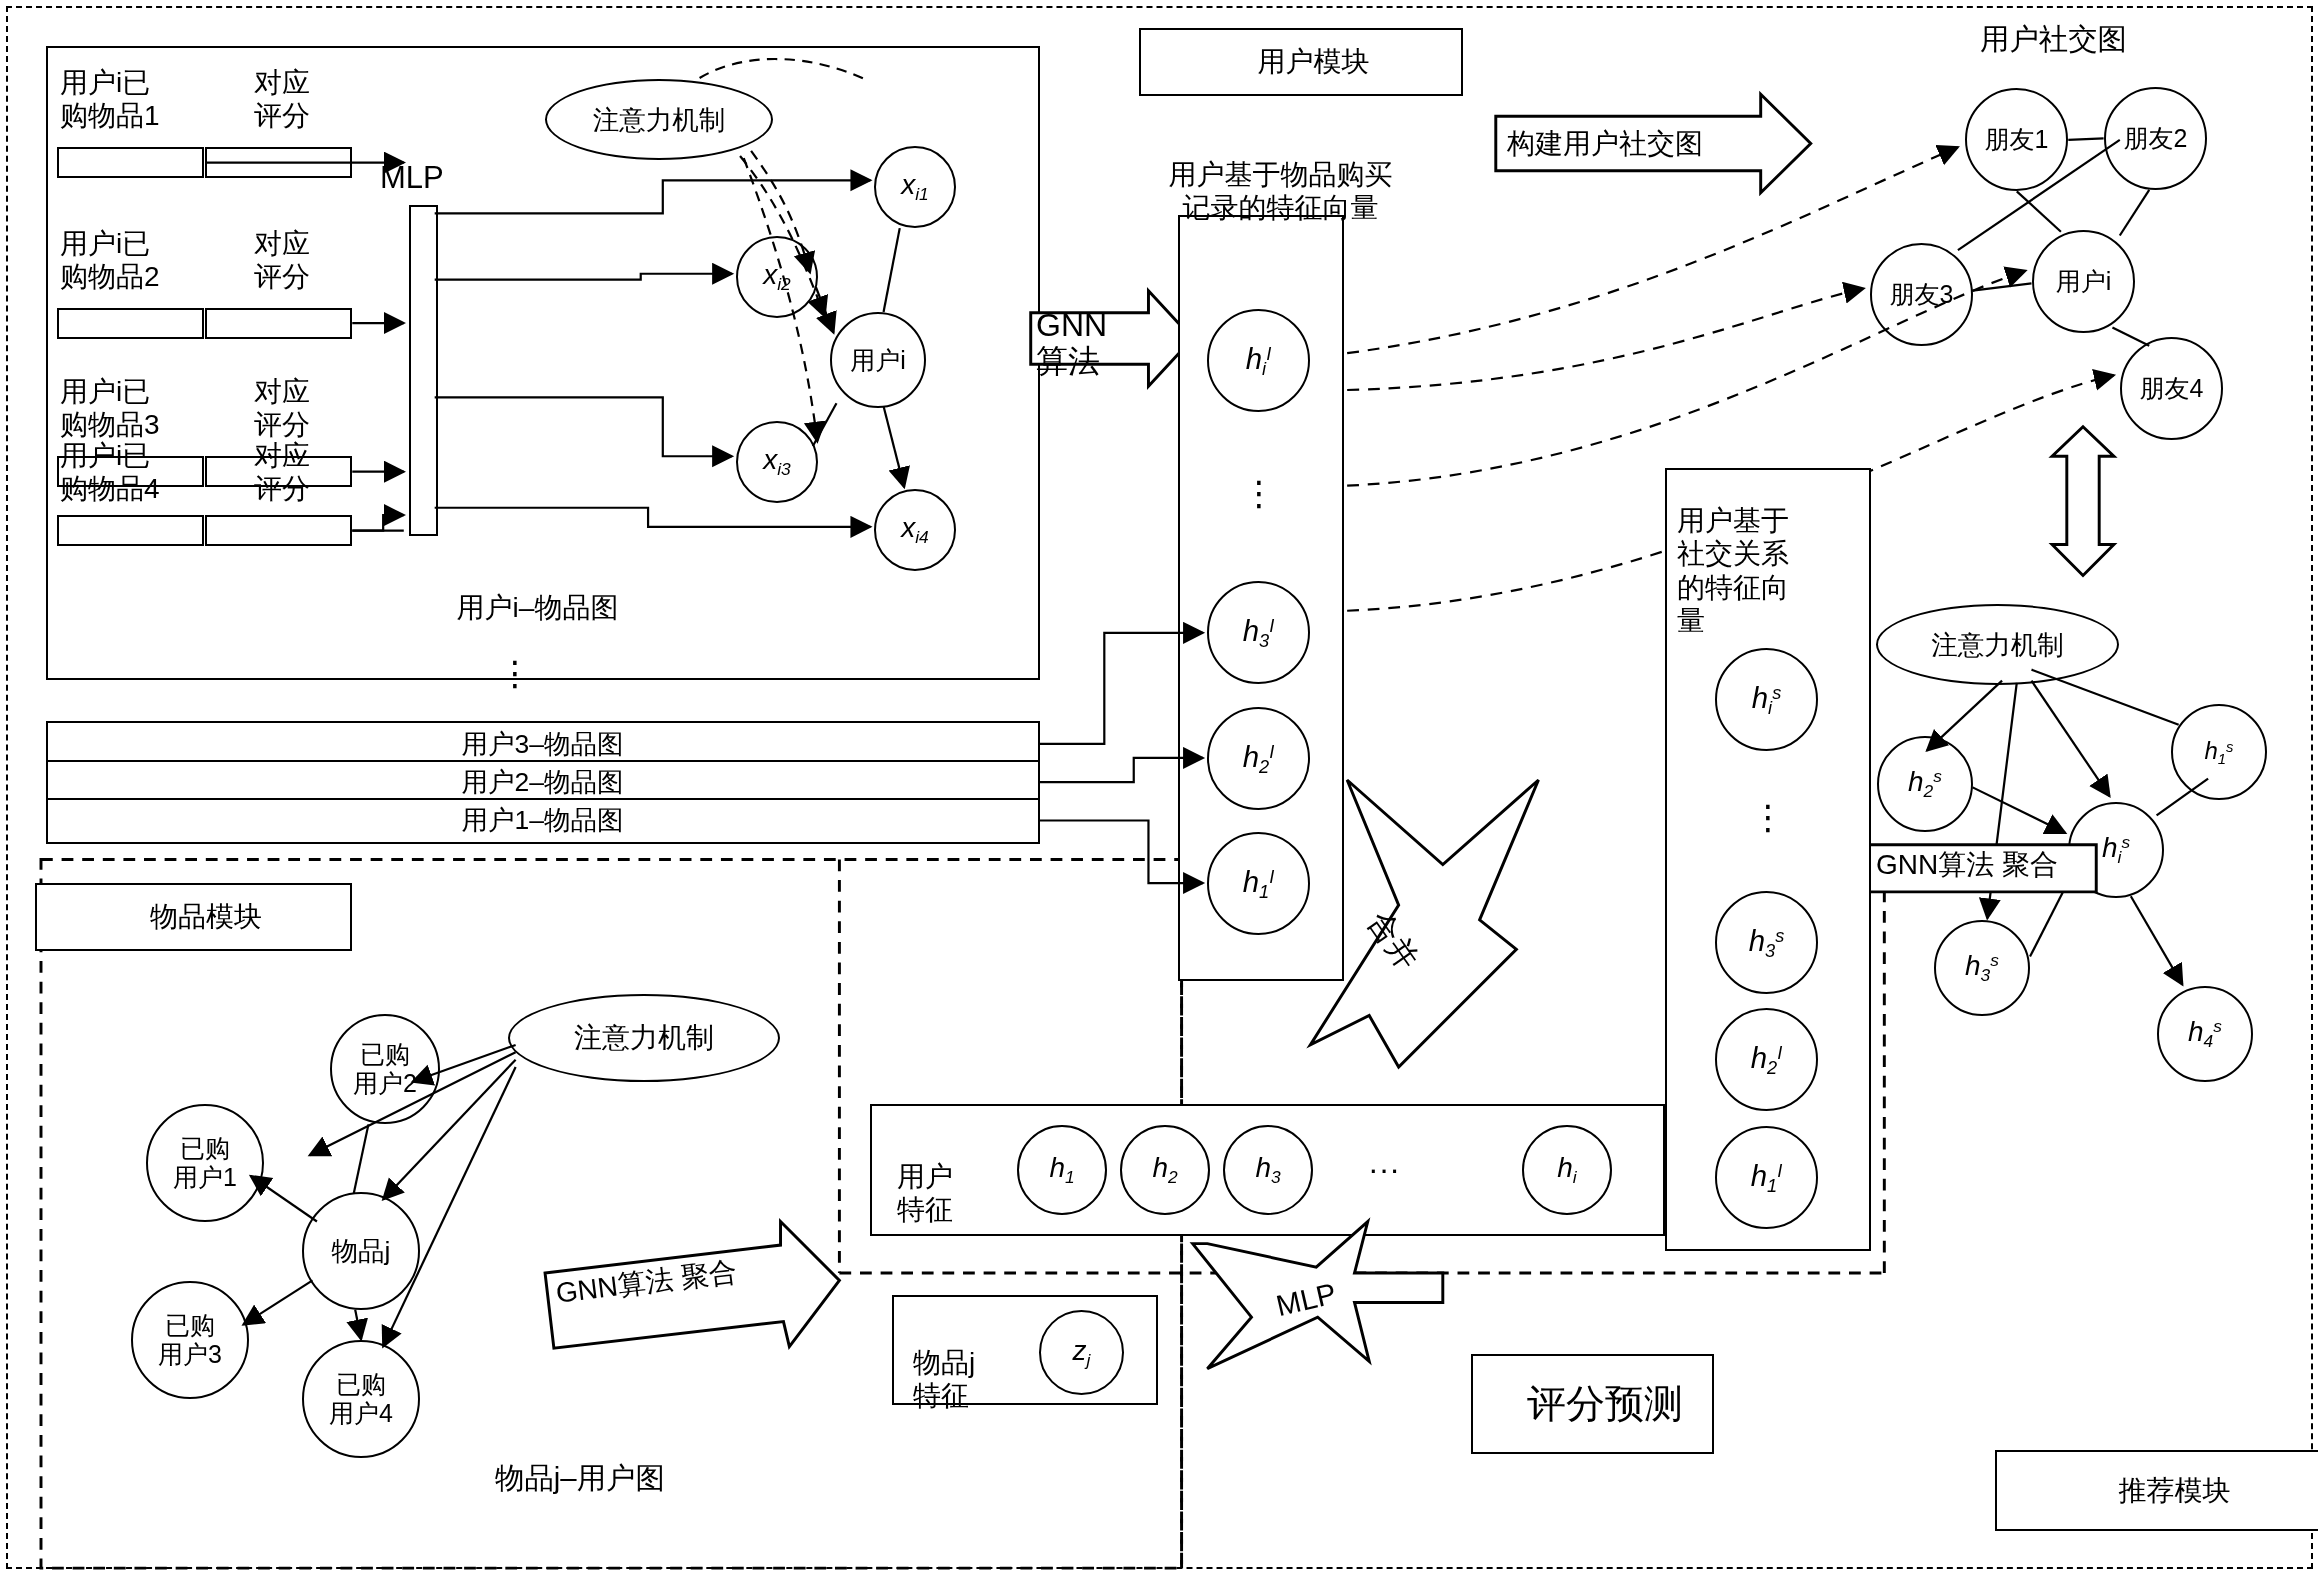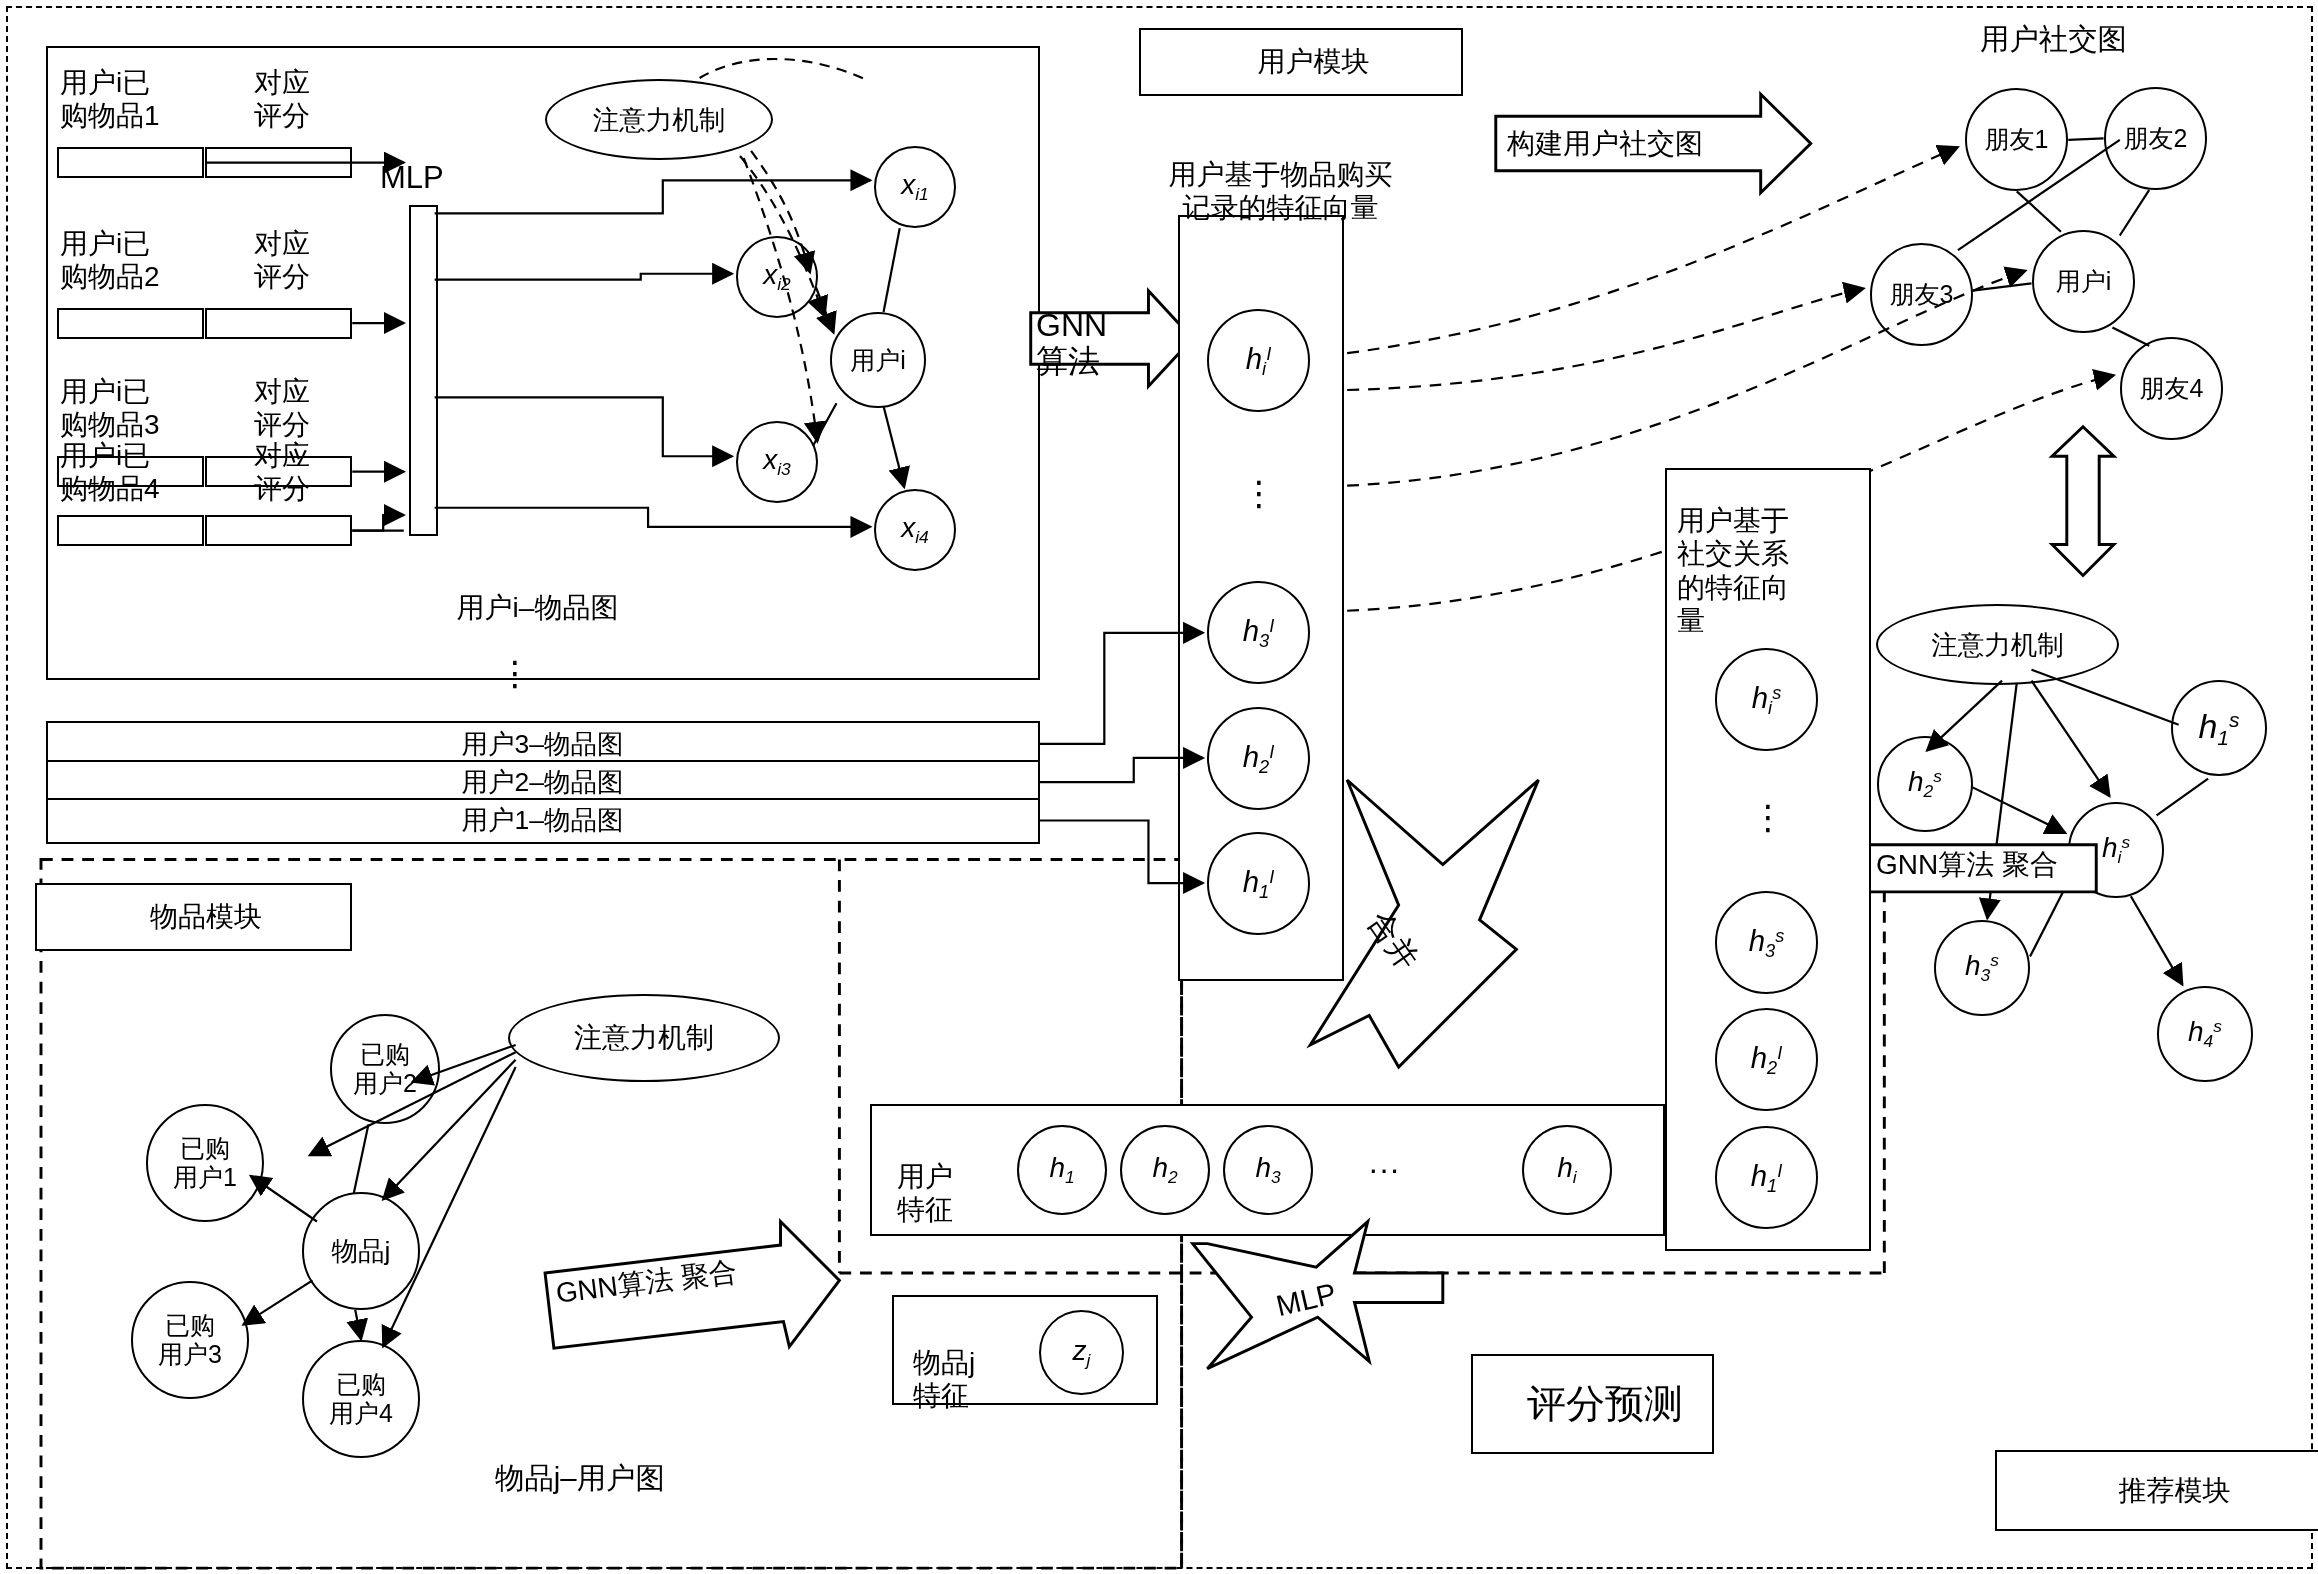--- a/index.html
+++ b/index.html
@@ -216,21 +216,21 @@
     <path d="M1830,830 C2300,810 2650,560 2872,510" stroke="#000" stroke-width="3" fill="none" stroke-dasharray="16 12" marker-end="url(#ah)"></path>
   </svg>
 
   <svg width="2319" height="1574" viewBox="0 0 3150 2139">
     <polygon points="2830,580 2872,620 2852,620 2852,740 2872,740 2830,782 2788,740 2808,740 2808,620 2788,620" fill="#fff" stroke="#000" stroke-width="4"></polygon>
   </svg>
 
   <div class="abs ell ctr" style="left:1876px;top:604px;width:243px;height:81px;font-size:26.5px;">
     <span>注意力机制</span>
   </div>
-  <div class="abs circle ctr" style="left:2171px;top:680px;width:96px;height:96px;font-size:34px;text-align:right;">
+  <div class="abs circle ctr" style="left:2171px;top:704px;width:96px;height:96px;font-size:24px;text-align:right;">
       <span><i>h</i><span class="sub">1</span><span class="sup">s</span></span>
     </div>
   <div class="abs circle ctr" style="left:1877px;top:736px;width:96px;height:96px;font-size:28px;">
       <span><i>h</i><span class="sub">2</span><span class="sup">s</span></span>
     </div>
   <div class="abs circle ctr" style="left:2068px;top:802px;width:96px;height:96px;font-size:28px;">
       <span><i>h</i><span class="sub">i</span><span class="sup">s</span></span>
     </div>
   <div class="abs circle ctr" style="left:1934px;top:920px;width:96px;height:96px;font-size:28px;">
       <span><i>h</i><span class="sub">3</span><span class="sup">s</span></span>

